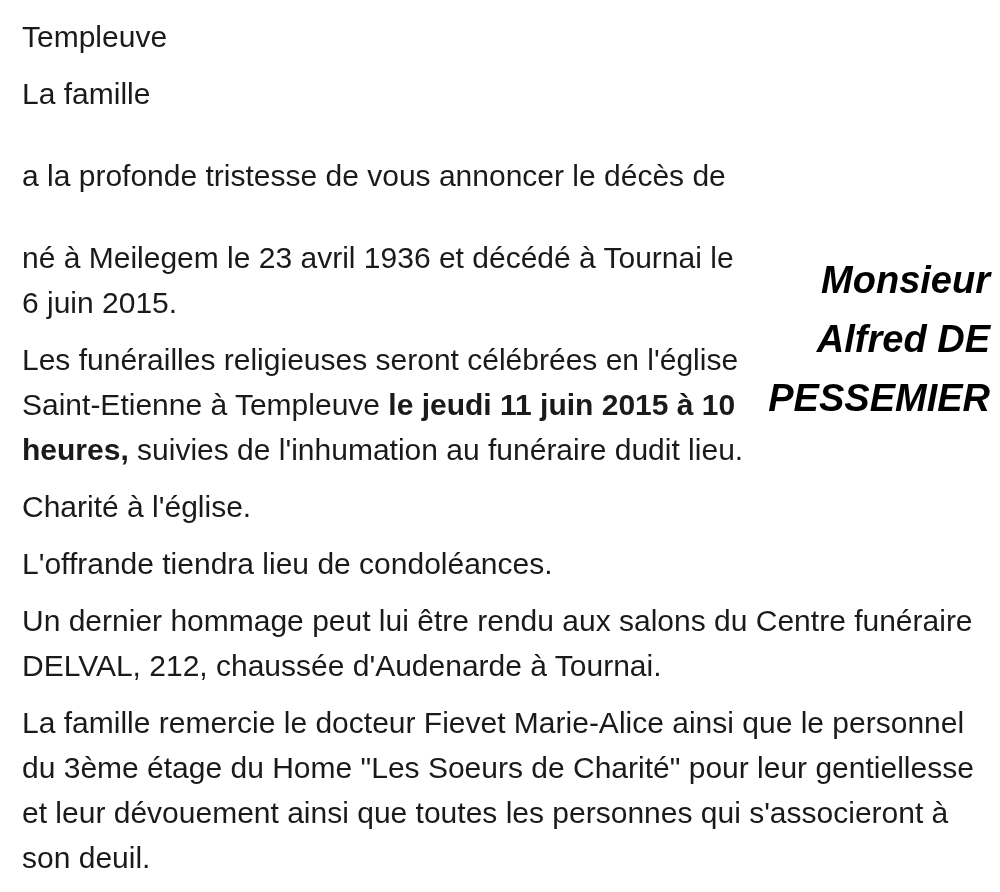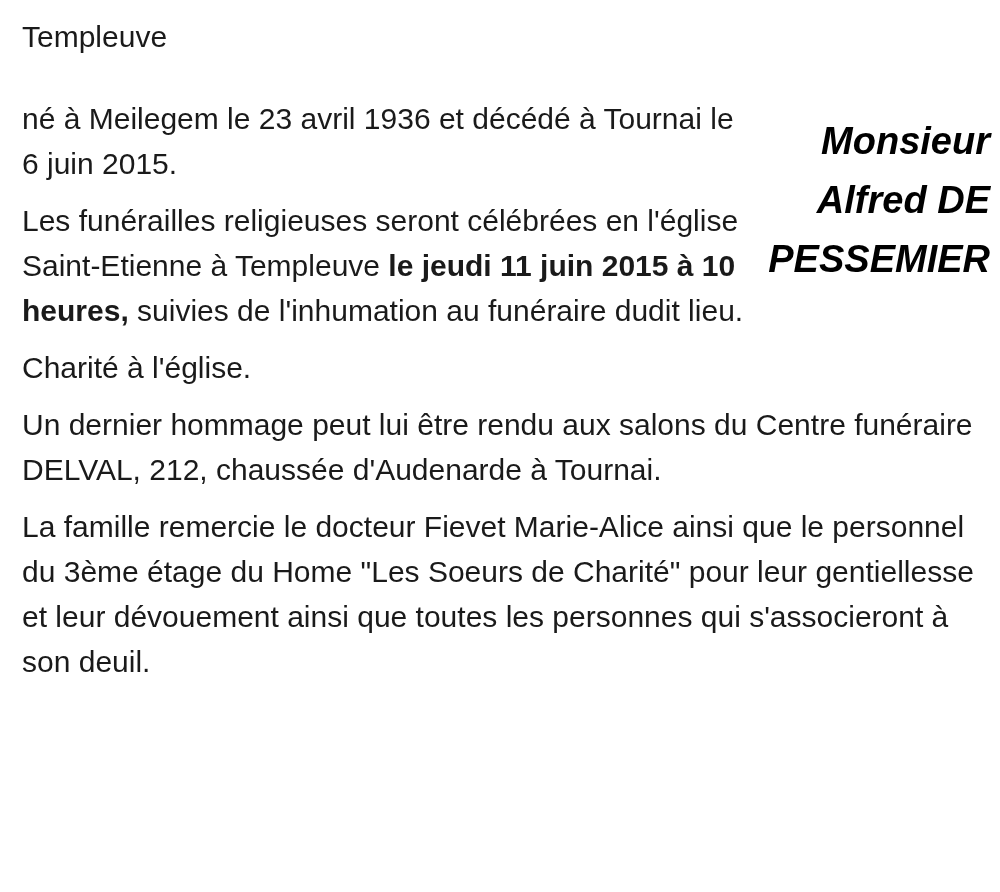--- a/index.html
+++ b/index.html
@@ -41,30 +41,33 @@
     font-weight: bold;
   }
 </style>
 </head>
 <body>
 
 <main class="notice">
 
   <p>Templeuve</p>
 
+  <p>La famille</p>
 
+  <p class="gap">a la profonde tristesse de vous annoncer le décès de</p>
 
   <div class="name-float">Monsieur Alfred DE PESSEMIER</div>
 
   <p class="gap">né à Meilegem le 23 avril 1936 et décédé à Tournai le 6 juin 2015.</p>
 
   <p><span>Les funérailles religieuses seront célébrées en l'église Saint-Etienne à Templeuve </span><span class="bold-inline">le jeudi 11 juin 2015 à 10 heures,</span><span> suivies de l'inhumation au funéraire dudit lieu.</span></p>
 
   <p>Charité à l'église.</p>
 
+  <p>L'offrande tiendra lieu de condoléances.</p>
 
   <p>Un dernier hommage peut lui être rendu aux salons du Centre funéraire DELVAL, 212, chaussée d'Audenarde à Tournai.</p>
 
 
 
   <p>La famille remercie le docteur Fievet Marie-Alice ainsi que le personnel du 3ème étage du Home "Les Soeurs de Charité" pour leur gentiellesse et leur dévouement ainsi que toutes les personnes qui s'associeront à son deuil.</p>
 
 </main>
 
 </body></html>

